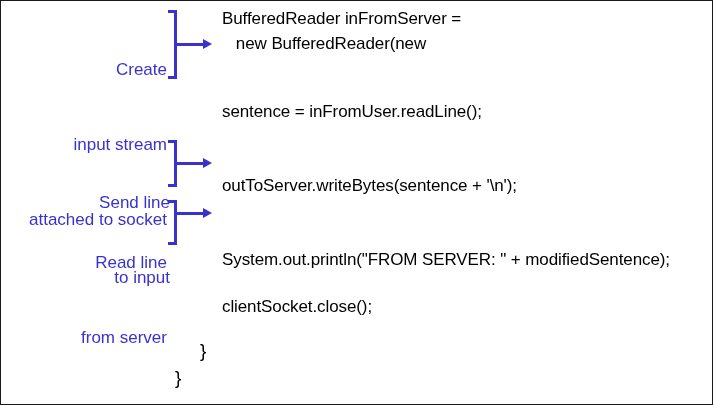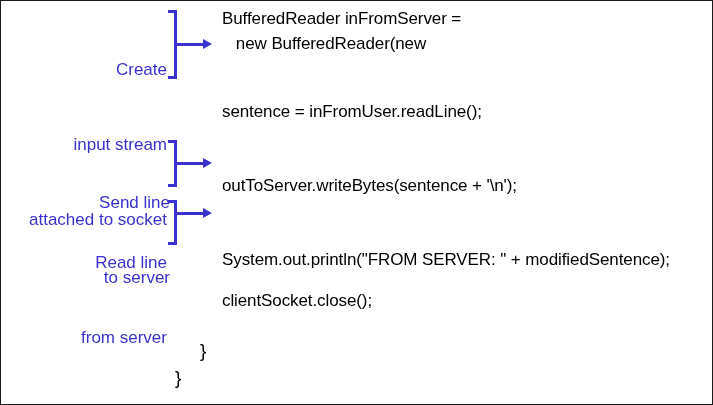--- a/index.html
+++ b/index.html
@@ -114,21 +114,21 @@
     <div class="stem"></div>
     <div class="cap bot"></div>
   </div>
   <div class="arrow" style="left:173px; top:38px; width:38px;">
     <div class="shaft" style="width:30px;"></div>
     <div class="head"></div>
   </div>
 
   <div class="annot" style="left:3px; top:139px; width:166px;">
     <span class="annot-line">Send line</span>
-    <span class="annot-line">to server</span>
+    <span class="annot-line">to input</span>
   </div>
   <div class="bracket" style="left:167px; top:139px; width:9px; height:47px;">
     <div class="cap top"></div>
     <div class="stem"></div>
     <div class="cap bot"></div>
   </div>
   <div class="arrow" style="left:173px; top:157px; width:38px;">
     <div class="shaft" style="width:30px;"></div>
     <div class="head"></div>
   </div>
@@ -152,19 +152,19 @@
   <div class="code-line" style="left:221px; top:8px;">BufferedReader inFromServer =</div>
 
 
   <div class="code-line" style="left:221px; top:101px;">sentence = inFromUser.readLine();</div>
 
   <div class="code-line" style="left:221px; top:149px;margin-top:26px;">outToServer.writeBytes(sentence + '\n');</div>
 
 
   <div class="code-line" style="left:221px; top:249px;">System.out.println("FROM SERVER: " + modifiedSentence);</div>
 
-  <div class="code-line" style="left:221px; top:290px;">clientSocket.close();</div>
+  <div class="code-line" style="left:221px; top:296px;">clientSocket.close();</div>
 
   <div class="brace" style="left:199px; top:339px;">}</div>
 
   <div class="brace" style="left:174px; top:366px;">}</div>
 
 </div>
 
 </body></html>

